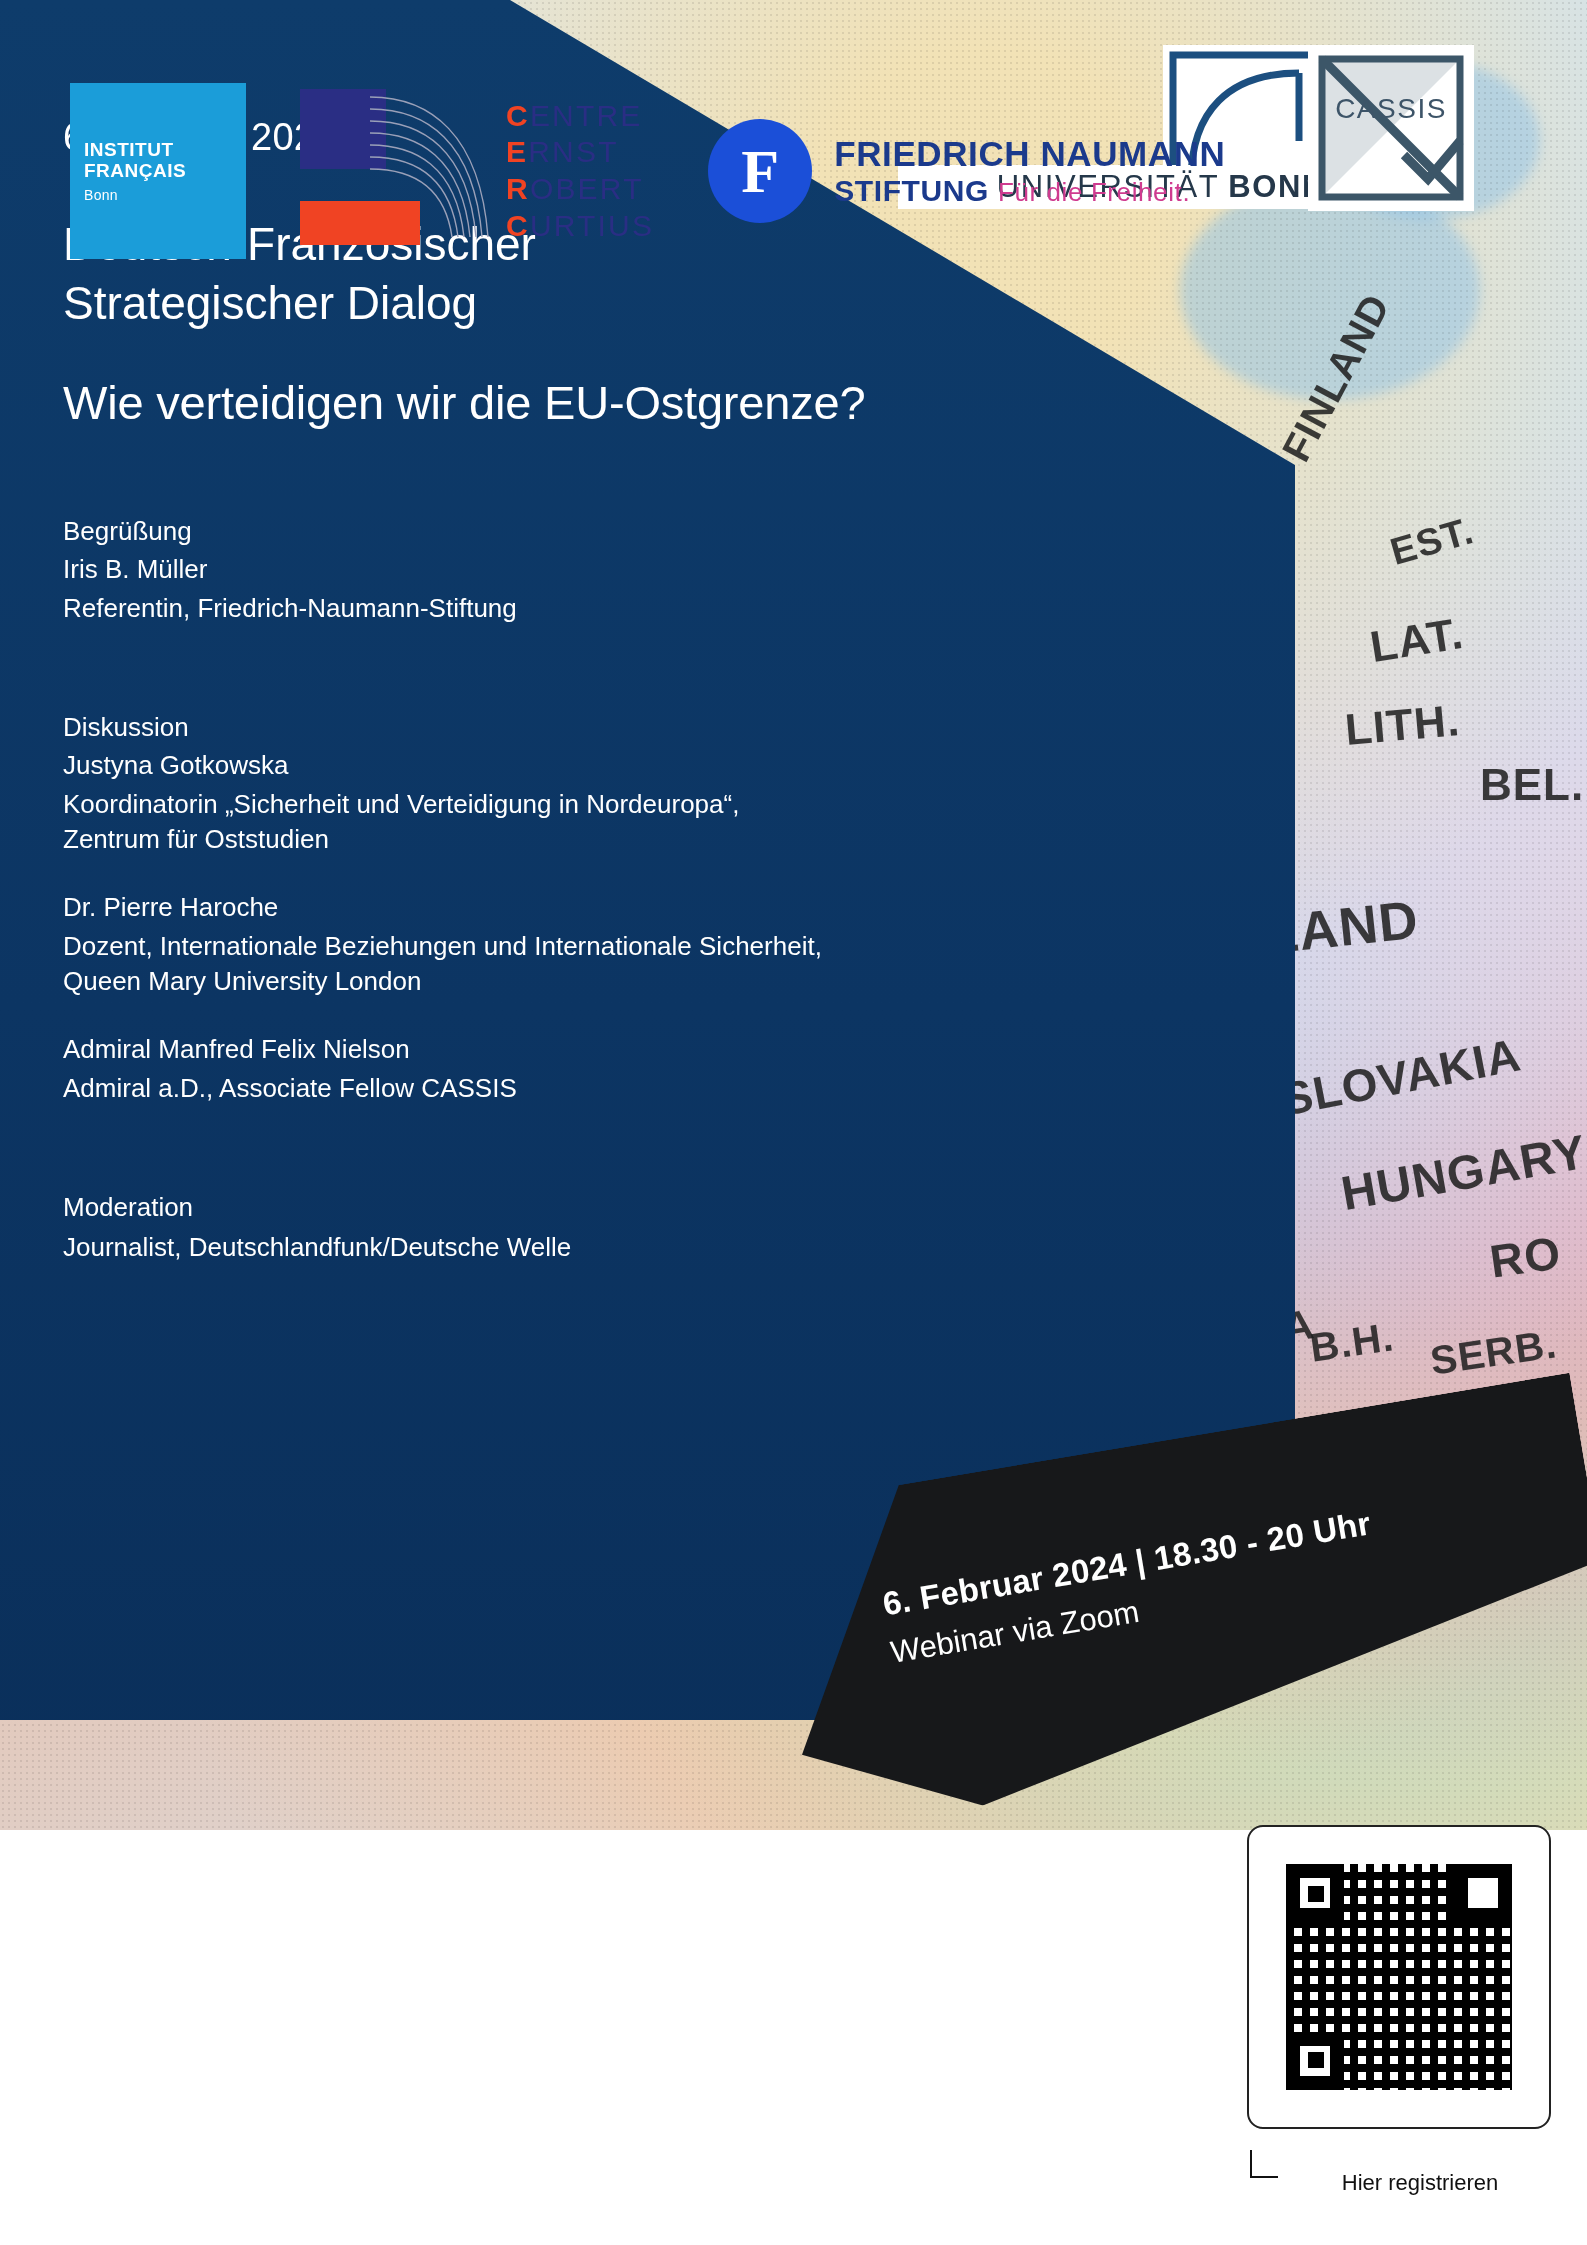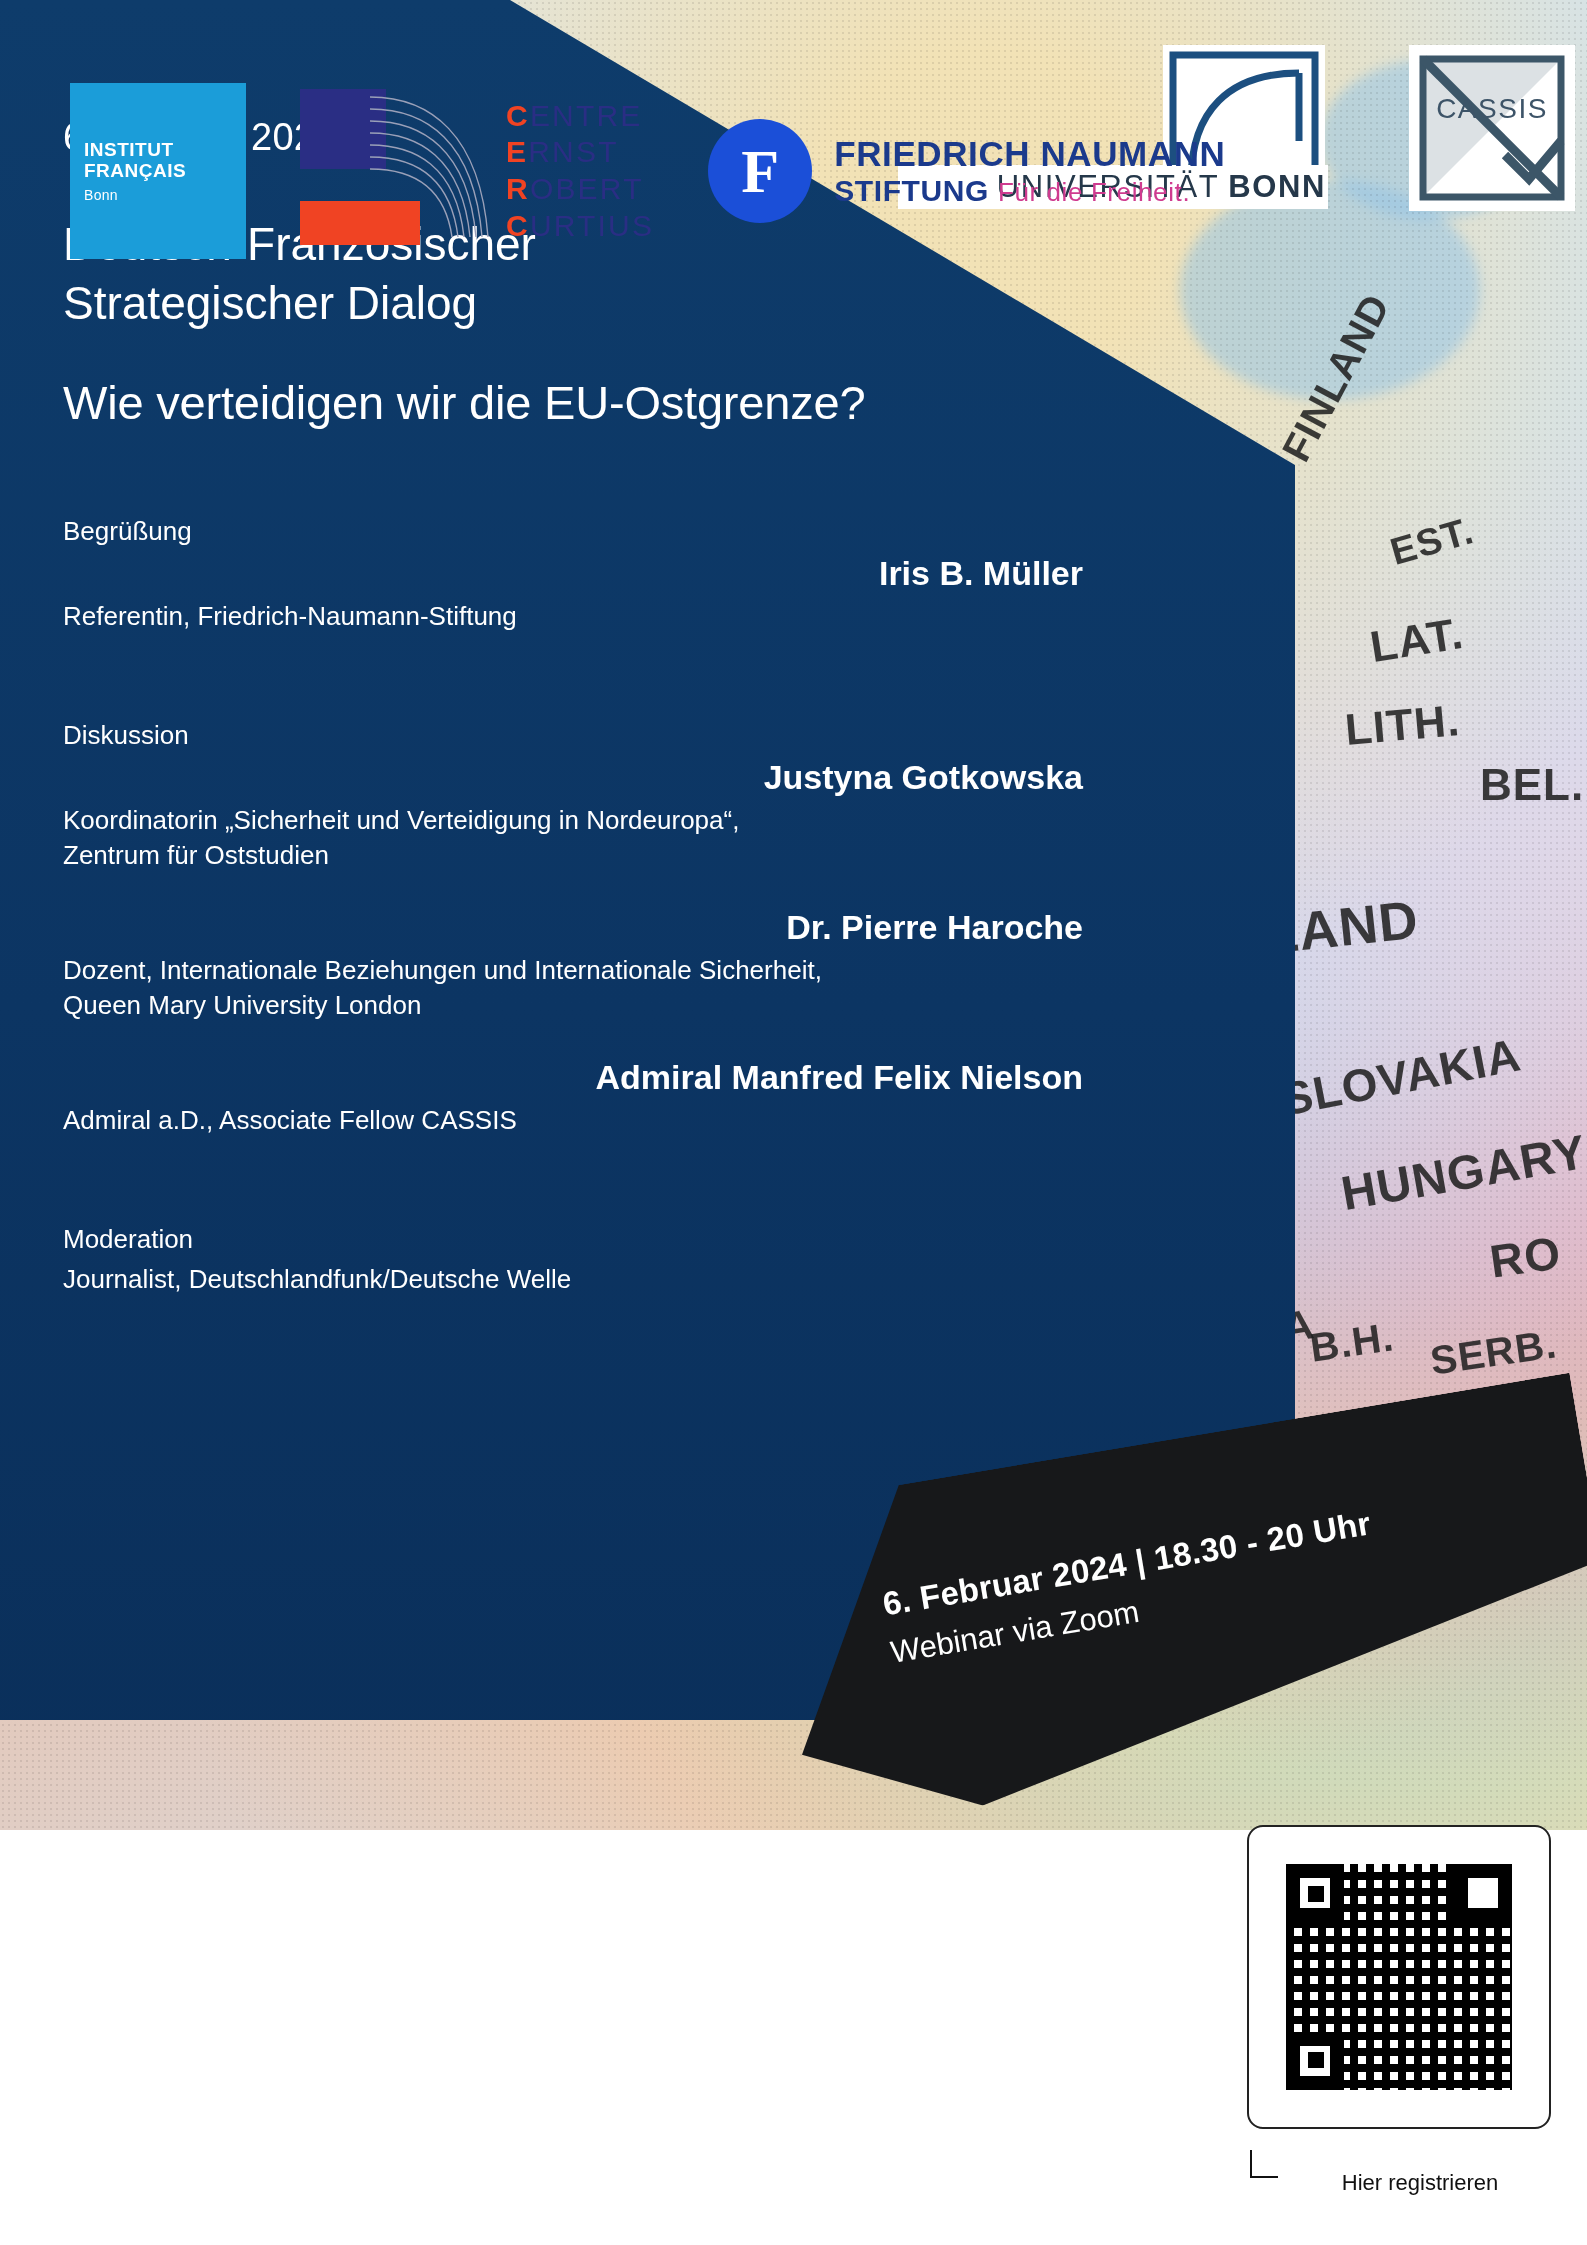--- a/index.html
+++ b/index.html
@@ -139,24 +139,23 @@
   .section {
     margin-top: 86px;
   }
   .section.gap-big { margin-top: 86px; }
   .role {
     font-size: 26px;
     font-weight: normal;
     margin-bottom: 7px;
   }
   .person {
-    font-size: 34px;
-    font-weight: bold;
+    font-size: 26px;
+    font-weight: normal;
     margin-bottom: 6px;
-    text-align: right;
   }
   .affil {
     font-size: 26px;
     line-height: 1.36;
     font-weight: normal;
   }
   .person-block { margin-top: 34px; }
   .person-block.first { margin-top: 0; }
 
   
@@ -364,21 +363,21 @@
     letter-spacing: 1.6px;
     display: flex;
     align-items: center;
     justify-content: flex-end;
     padding-right: 2px;
     box-sizing: border-box;
   }
   .unibonn-word b { font-weight: bold; margin-left: 9px; }
   .cassis {
     position: absolute;
-    left: 1409px;
+    left: 1308px;
     top: 45px;
     width: 166px;
     height: 166px;
     background: #ffffff;
   }
   .cassis-label {
     position: absolute;
     left: 0; top: 48px;
     width: 166px;
     text-align: center;

